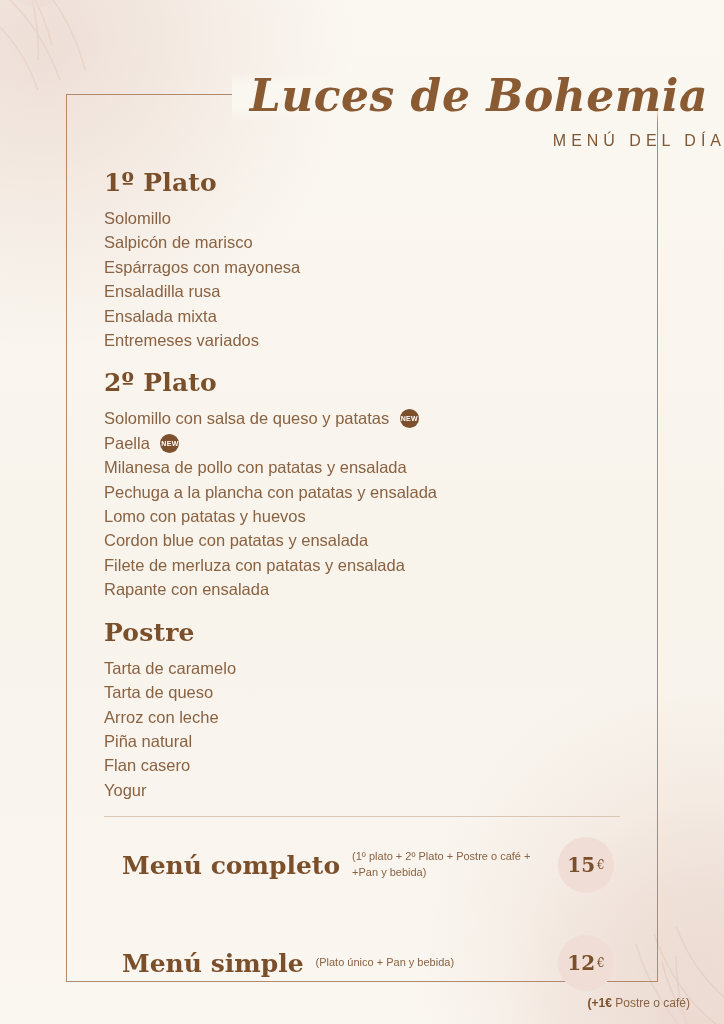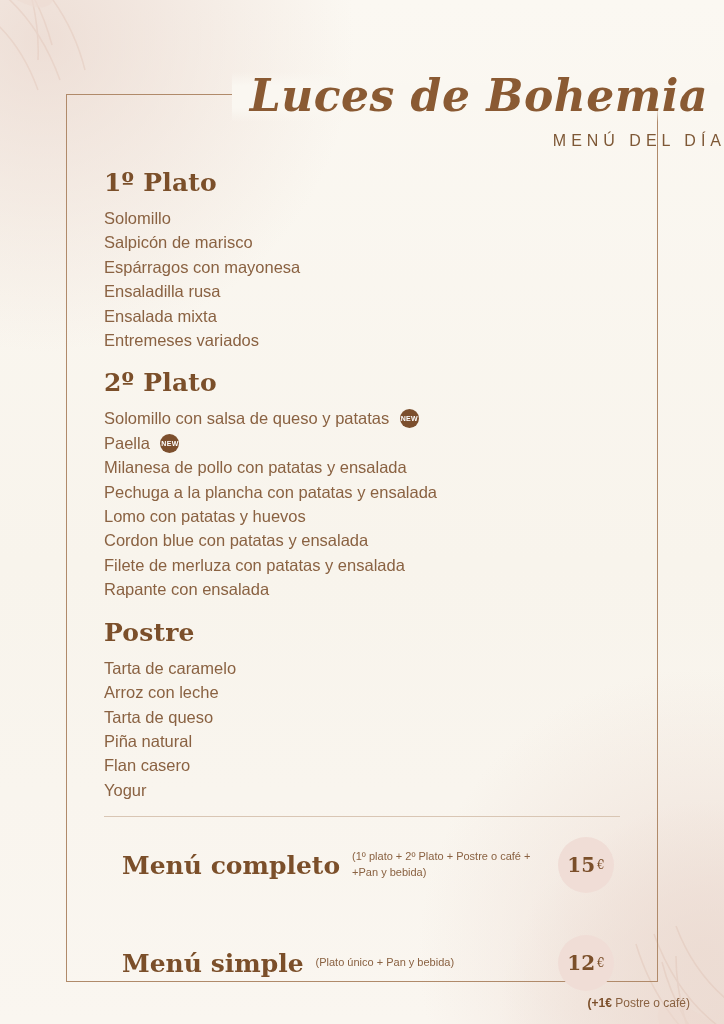--- a/index.html
+++ b/index.html
@@ -254,22 +254,22 @@
     <li><span>Pechuga a la plancha con patatas y ensalada</span></li>
     <li><span>Lomo con patatas y huevos</span></li>
     <li><span>Cordon blue con patatas y ensalada</span></li>
     <li><span>Filete de merluza con patatas y ensalada</span></li>
     <li><span>Rapante con ensalada</span></li>
   </ul>
 
   <div class="section-title">Postre</div>
   <ul class="items">
     <li><span>Tarta de caramelo</span></li>
+    <li><span>Tarta de queso</span></li>
     <li><span>Arroz con leche</span></li>
-    <li><span>Tarta de queso</span></li>
     <li><span>Piña natural</span></li>
     <li><span>Flan casero</span></li>
     <li><span>Yogur</span></li>
   </ul>
 
   <div class="divider"></div>
 
   <div class="price-row">
     <div class="price-name">Menú completo</div>
     <div class="price-note">(1º plato + 2º Plato + Postre o café + +Pan y bebida)</div>

